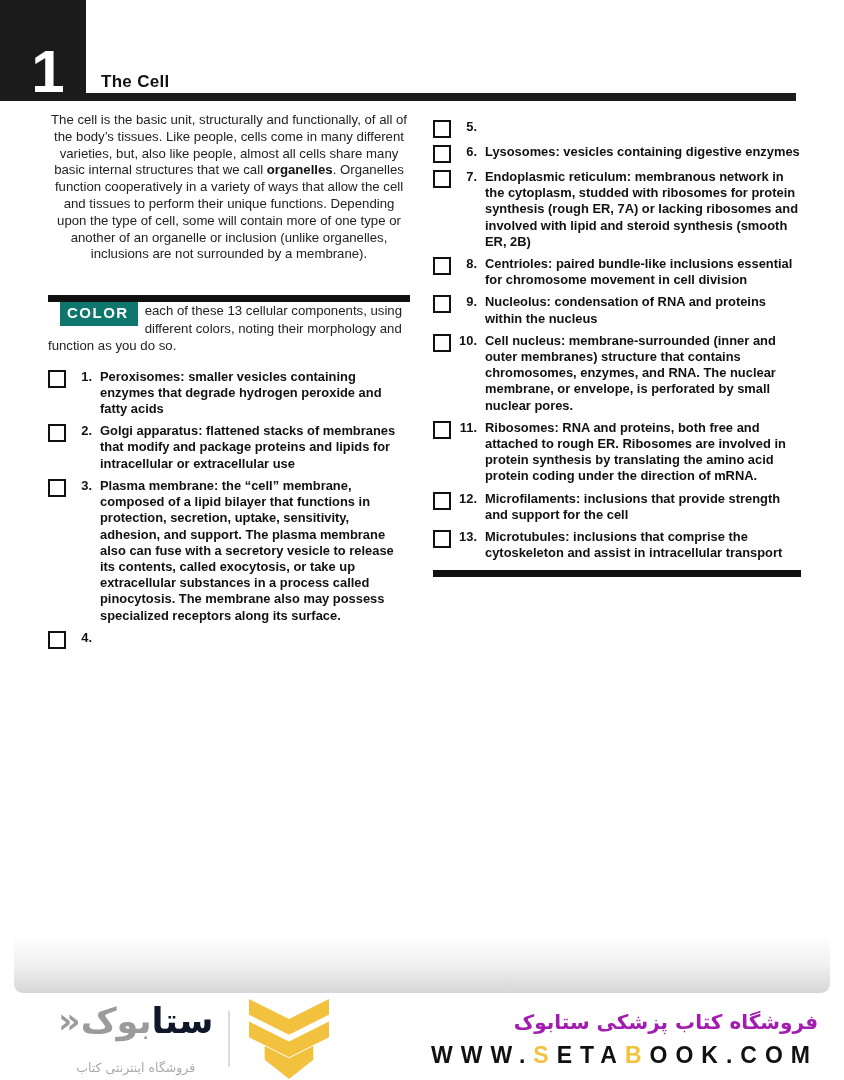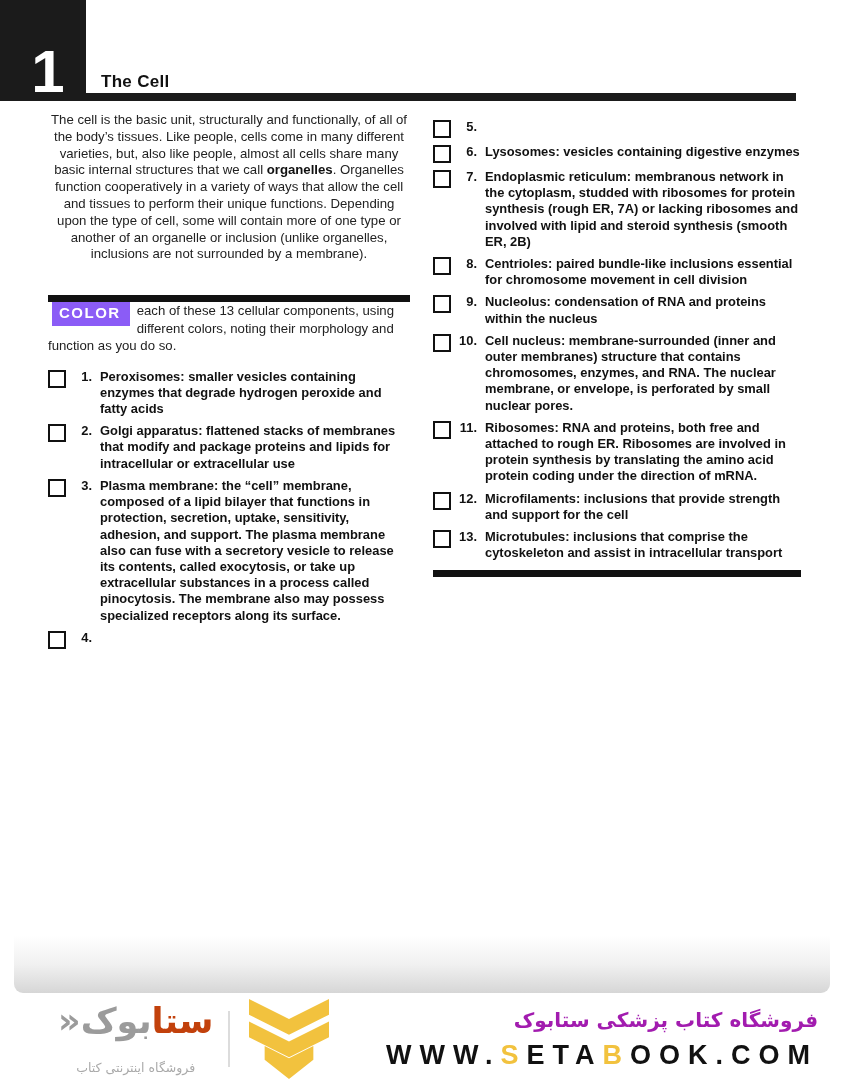--- a/index.html
+++ b/index.html
@@ -18,52 +18,52 @@
   
   .content{position:absolute;left:48px;top:112px;width:753px;display:flex;gap:23px;}
   .col-left{width:362px;}
   .col-right{width:368px;padding-top:7px;}
 
   .intro{margin:0;font-size:13.2px;line-height:16.8px;color:#222;text-align:center;}
   .intro b{font-weight:bold;color:#111;}
 
   .color-section{margin-top:32px;border-top:7px solid #111;}
   .color-text{margin:0;font-size:13.2px;line-height:17.5px;color:#222;}
-  .color-label{float:left;background:#8b5cf6;color:#fff;font-weight:bold;font-size:15px;
-               letter-spacing:1.5px;padding:2px 9px 4px 7px;margin:0 7px 2px 4px;}
+  .color-label{float:left;background:#0f766e;color:#fff;font-weight:bold;font-size:15px;
+               letter-spacing:1.5px;padding:2px 9px 4px 7px;margin:0 7px 2px 12px;}
 
   .items{margin-top:14px;}
   .col-right .items{margin-top:0;}
   .item{display:flex;margin-bottom:6px;font-size:12.9px;line-height:16.2px;}
   .checkbox{flex:none;width:14px;height:14px;border:2.4px solid #111;background:#fff;
             margin-top:1px;}
   .num{flex:none;width:26px;text-align:right;font-weight:bold;margin-right:8px;color:#111;}
   .itext{flex:1;font-weight:bold;color:#111;}
   .bottom-rule{margin-top:9px;width:100%;height:7px;background:#111;}
 
   
   .page-shadow{position:absolute;left:14px;right:14px;top:935px;height:58px;
                background:linear-gradient(to bottom,#ffffff 0%,#f1f1f1 50%,#d6d6d6 100%);
                border-radius:0 0 9px 9px;}
 
   
   .footer{position:absolute;left:0;right:0;top:998px;height:82px;display:flex;
           align-items:center;justify-content:space-between;padding:0 26px 0 58px;box-sizing:border-box;}
   .logo-left{display:flex;align-items:center;gap:12px;}
   .wordmark{font-family:"DejaVu Sans",sans-serif;font-size:35px;font-weight:bold;line-height:1;}
-  .wm-yellow{color:#c2410c;}
+  .wm-yellow{color:#0f172a;}
   .wm-gray{color:#9b9b9b;}
   .tagline{font-family:"DejaVu Sans",sans-serif;font-size:12.5px;color:#aaaaaa;
            margin-top:21px;text-align:center;}
   .logo-divider{width:2px;height:56px;background:#dcdcdc;margin:0 3px;}
 
   .footer-right{text-align:right;}
   .store-name{font-family:"DejaVu Sans",sans-serif;direction:rtl;font-size:20px;
               font-weight:bold;color:#a21caf;}
-  .url{font-size:27px;font-weight:bold;letter-spacing:8px;color:#111;margin-top:8px;
+  .url{font-size:23px;font-weight:bold;letter-spacing:8px;color:#111;margin-top:8px;
        white-space:nowrap;}
   .url .yellow{color:#F2C23E;}
 </style>
 </head>
 <body>
 
 <div class="page">
 
   <div class="chapter-box">
     <span class="chapter-num">1</span>

